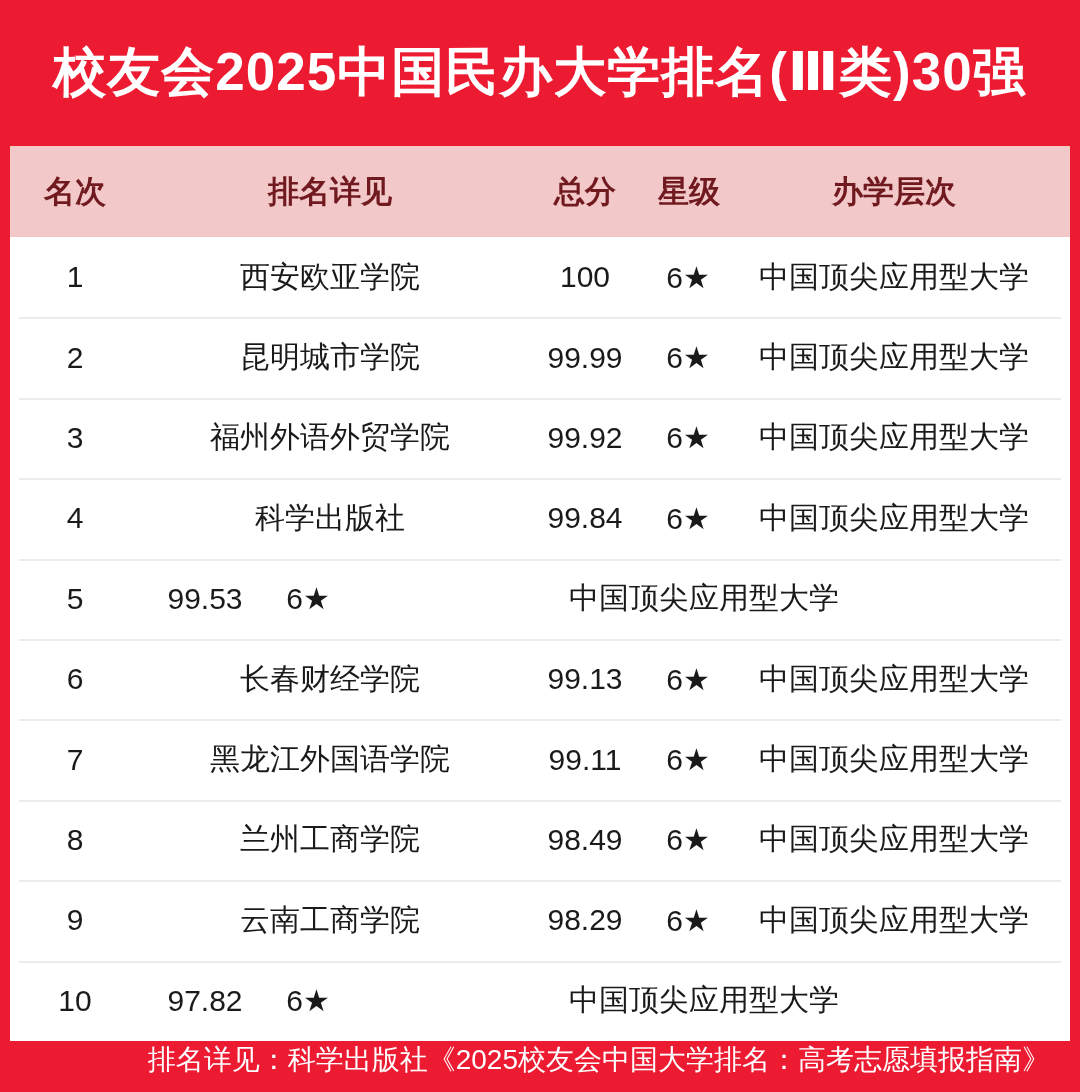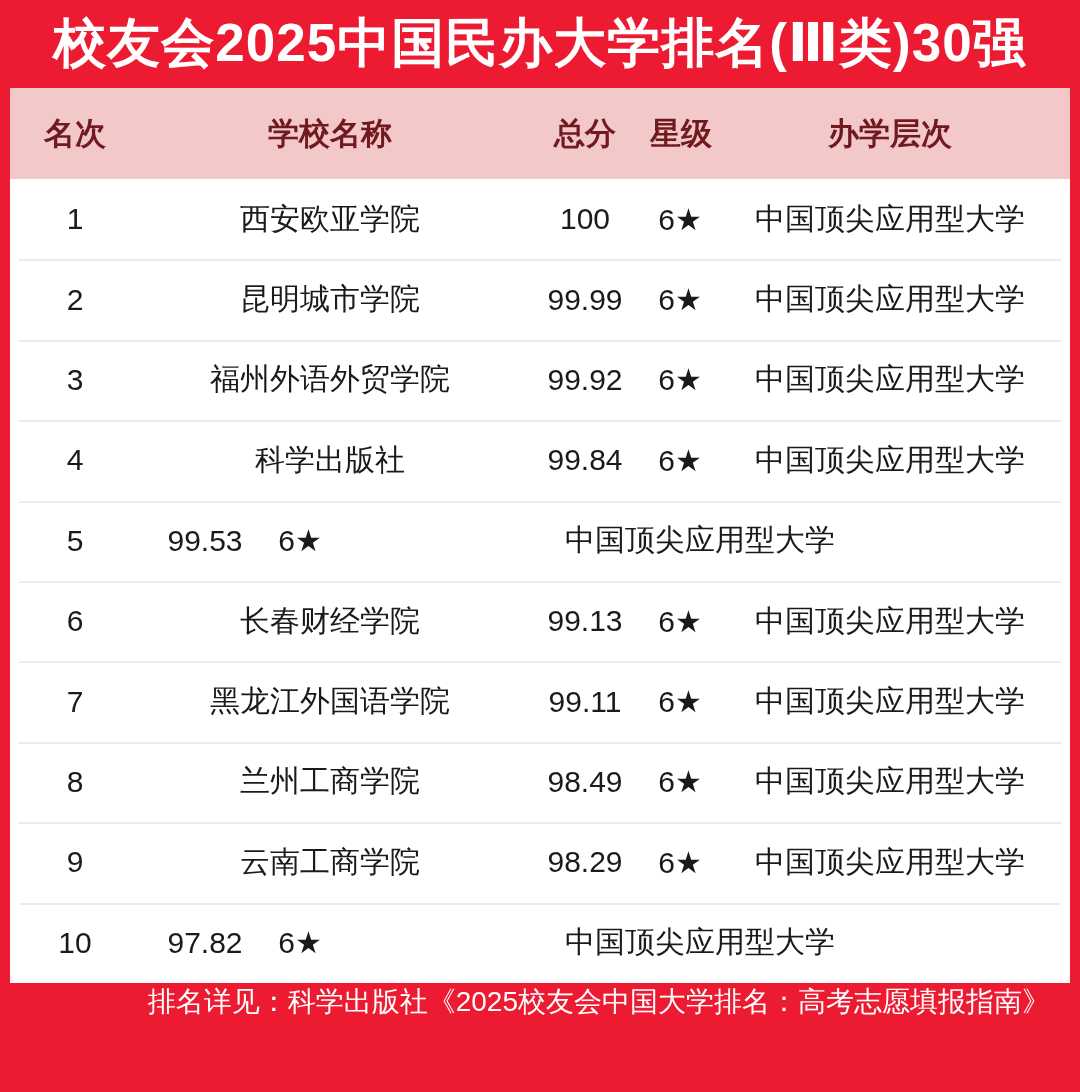--- a/index.html
+++ b/index.html
@@ -12,21 +12,21 @@
   * { box-sizing: border-box; }
   html, body { margin: 0; padding: 0; }
   body {
     width: 1080px;
     height: 1092px;
     overflow: hidden;
     background: var(--red);
     font-family: "Liberation Sans", "DejaVu Sans", sans-serif;
   }
   .banner {
-    height: 88px;
+    height: 146px;
     display: flex;
     align-items: center;
     justify-content: center;
   }
   .title {
     margin: 0;
     color: #ffffff;
     font-size: 53px;
     font-weight: 800;
     letter-spacing: 1px;
@@ -70,21 +70,21 @@
     font-weight: 400;
   }
   .cell {
     text-align: center;
     white-space: nowrap;
     overflow: visible;
   }
   .c-rank  { width: 130px; text-align: center; }
   .c-name  { width: 380px; }
   .c-score { width: 130px; }
-  .c-star  { width: 60px;  }
+  .c-star  { width: 60px; margin-left: 8px;  }
   .c-level { flex: 1; text-align: center; }
   .footer {
     height: 79px;
     display: flex;
     align-items: flex-start;
     justify-content: flex-end;
     padding-right: 30px;
   }
   .footer-note {
     margin: 0;
@@ -99,21 +99,21 @@
 
 <div class="page">
 
   <header class="banner">
     <h1 class="title">校友会2025中国民办大学排名(Ⅲ类)30强</h1>
   </header>
 
   <main class="card">
     <div class="thead">
       <div class="cell c-rank">名次</div>
-      <div class="cell c-name">学校名称</div>
+      <div class="cell c-name">排名详见</div>
       <div class="cell c-score">总分</div>
       <div class="cell c-star">星级</div>
       <div class="cell c-level">办学层次</div>
     </div>
     <div class="tbody">
   <div class="trow">
     <div class="cell c-rank">1</div>
     <div class="cell c-name">西安欧亚学院</div>
     <div class="cell c-score">100</div>
     <div class="cell c-star">6★</div>

